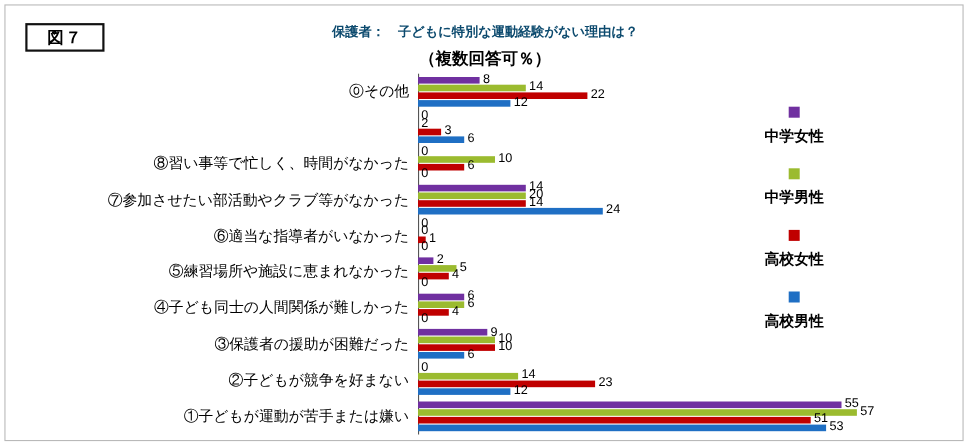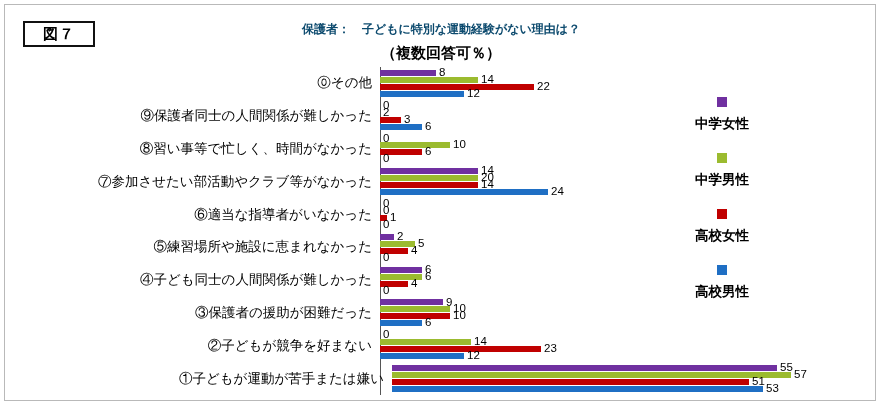--- a/index.html
+++ b/index.html
@@ -119,21 +119,20 @@
         <div class="bar" style="top: 2.9px; width: 56px; background: rgb(112, 48, 160);"></div>
         <div class="barval" style="left: 59px; top: -0.1px;">8</div>
         <div class="bar" style="top: 9.9px; width: 98px; background: rgb(155, 187, 47);"></div>
         <div class="barval" style="left: 101px; top: 6.9px;">14</div>
         <div class="bar" style="top: 16.9px; width: 154px; background: rgb(192, 0, 0);"></div>
         <div class="barval" style="left: 157px; top: 13.9px;">22</div>
         <div class="bar" style="top: 23.9px; width: 84px; background: rgb(31, 111, 196);"></div>
         <div class="barval" style="left: 87px; top: 20.9px;">12</div>
       </div>
       <div class="catrow" style="top: 32.8px; height: 32.8px;">
-        <div class="catlabel" style="right: 488px; top: 9.4px;">⑨保護者同士の人間関係が難しかった</div>
         <div class="barval" style="left: 3px; top: -0.1px;">0</div>
         <div class="barval" style="left: 3px; top: 6.9px;">2</div>
         <div class="bar" style="top: 16.9px; width: 21px; background: rgb(192, 0, 0);"></div>
         <div class="barval" style="left: 24px; top: 13.9px;">3</div>
         <div class="bar" style="top: 23.9px; width: 42px; background: rgb(31, 111, 196);"></div>
         <div class="barval" style="left: 45px; top: 20.9px;">6</div>
       </div>
       <div class="catrow" style="top: 65.6px; height: 32.8px;">
         <div class="catlabel" style="right: 488px; top: 9.4px;">⑧習い事等で忙しく、時間がなかった</div>
         <div class="barval" style="left: 3px; top: -0.1px;">0</div>
@@ -196,21 +195,21 @@
       <div class="catrow" style="top: 262.4px; height: 32.8px;">
         <div class="catlabel" style="right: 488px; top: 9.4px;">②子どもが競争を好まない</div>
         <div class="barval" style="left: 3px; top: -0.1px;">0</div>
         <div class="bar" style="top: 9.9px; width: 91px; background: rgb(155, 187, 47);"></div>
         <div class="barval" style="left: 94px; top: 6.9px;">14</div>
         <div class="bar" style="top: 16.9px; width: 161px; background: rgb(192, 0, 0);"></div>
         <div class="barval" style="left: 164px; top: 13.9px;">23</div>
         <div class="bar" style="top: 23.9px; width: 84px; background: rgb(31, 111, 196);"></div>
         <div class="barval" style="left: 87px; top: 20.9px;">12</div>
       </div>
-      <div class="catrow" style="top: 295.2px; height: 32.8px; margin-left: 12px;">
+      <div class="catrow" style="top: 295.2px; height: 32.8px;">
         <div class="catlabel" style="right: 488px; top: 9.4px;">①子どもが運動が苦手または嫌い</div>
         <div class="bar" style="top: 2.9px; width: 385px; background: rgb(112, 48, 160);"></div>
         <div class="barval" style="left: 388px; top: -0.1px;">55</div>
         <div class="bar" style="top: 9.9px; width: 399px; background: rgb(155, 187, 47);"></div>
         <div class="barval" style="left: 402px; top: 6.9px;">57</div>
         <div class="bar" style="top: 16.9px; width: 357px; background: rgb(192, 0, 0);"></div>
         <div class="barval" style="left: 360px; top: 13.9px;">51</div>
         <div class="bar" style="top: 23.9px; width: 371px; background: rgb(31, 111, 196);"></div>
         <div class="barval" style="left: 374px; top: 20.9px;">53</div>
       </div>

